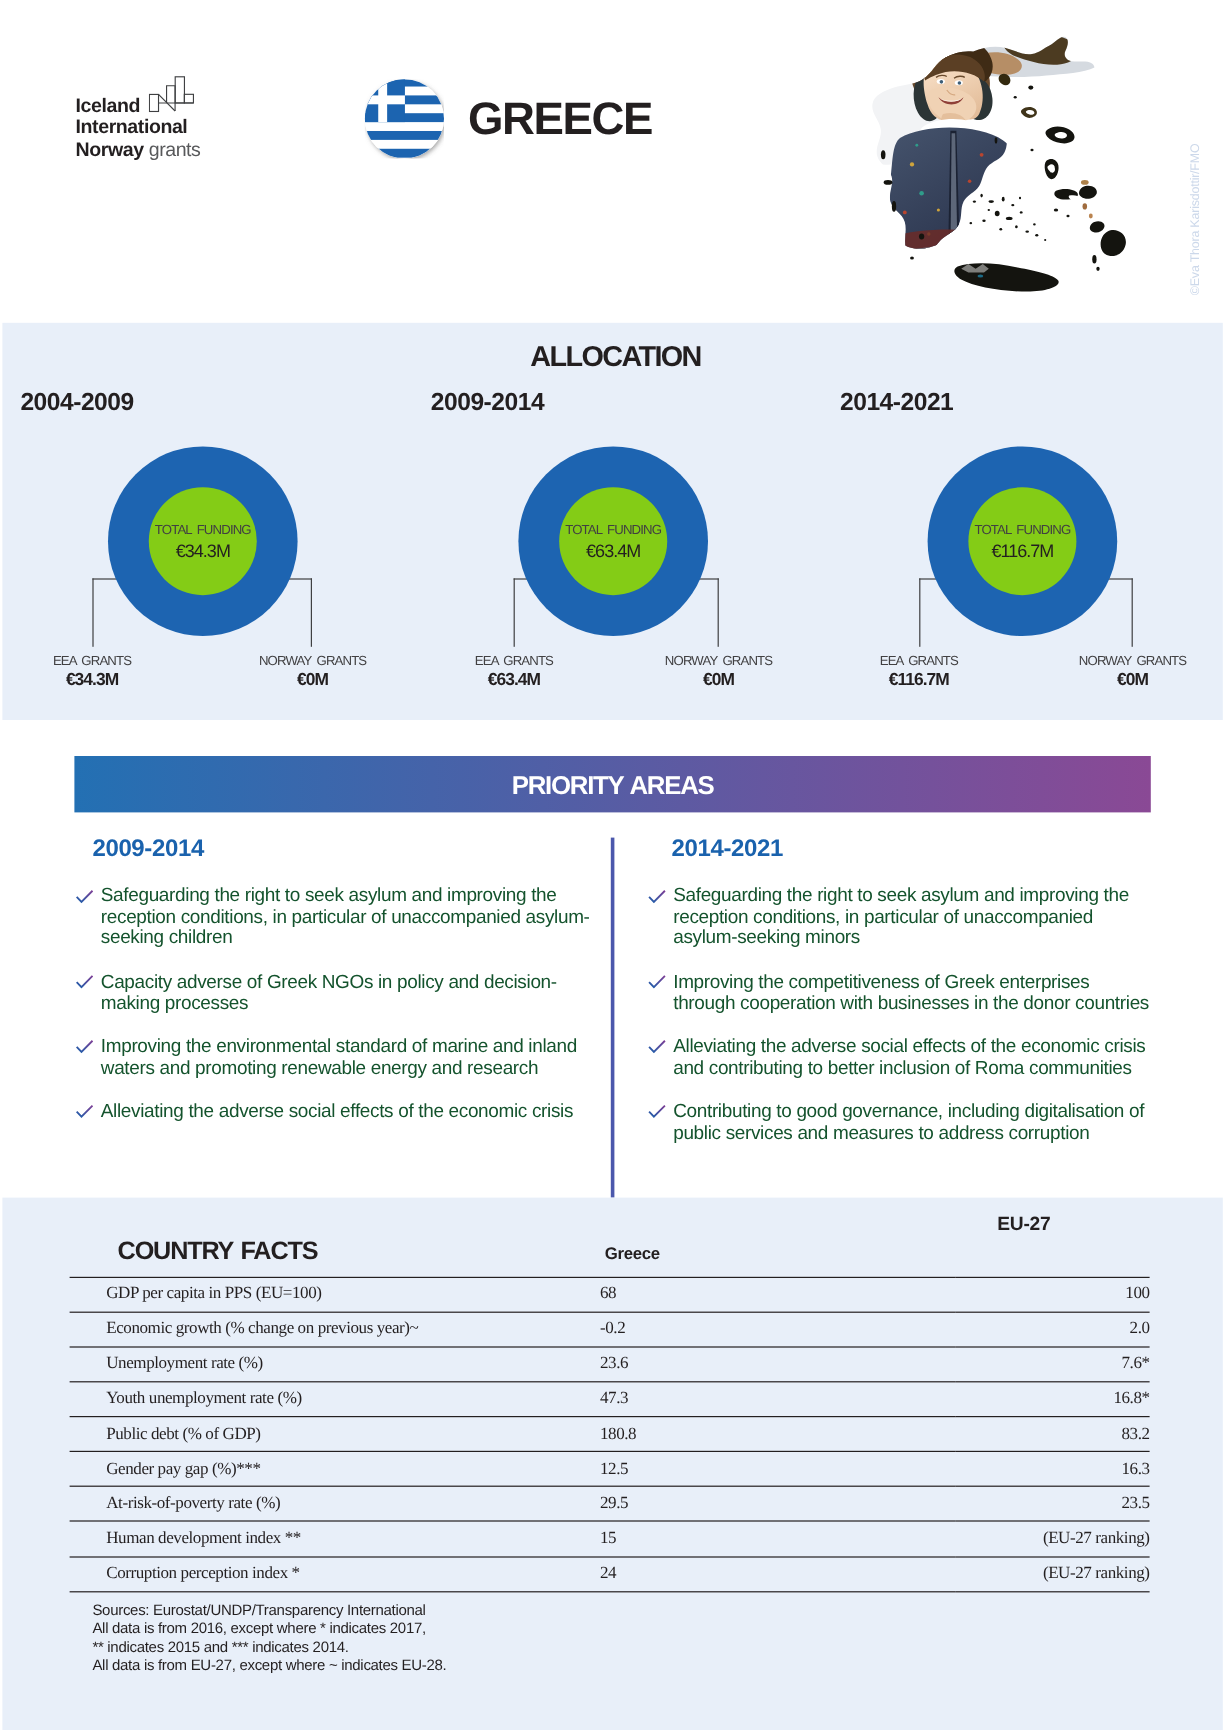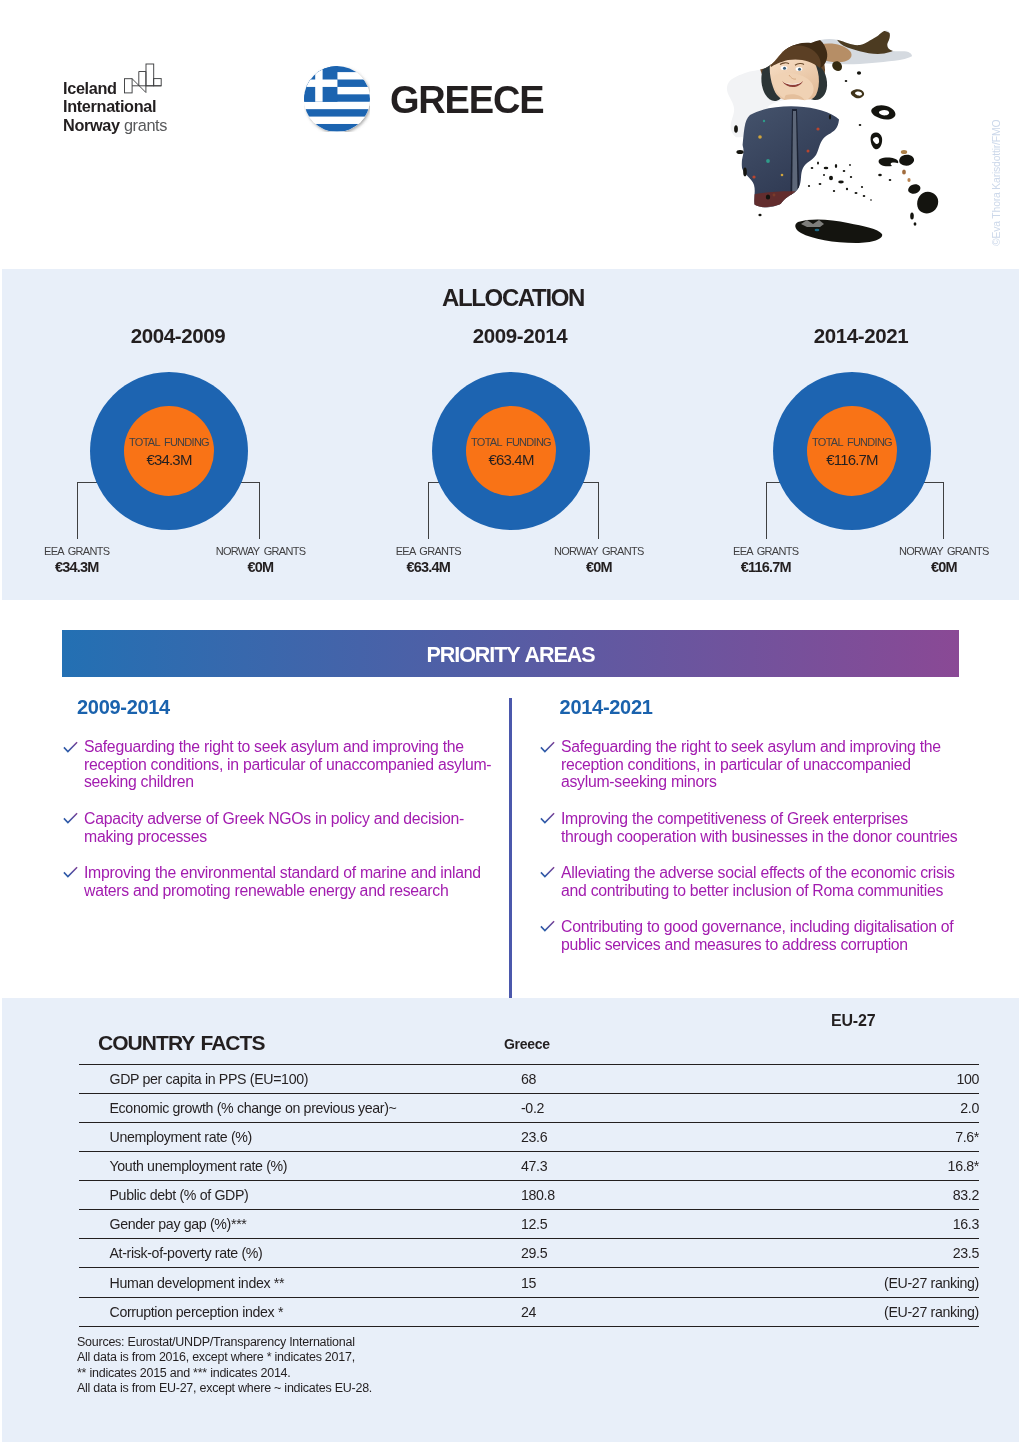--- a/index.html
+++ b/index.html
@@ -27,55 +27,55 @@
      transform-origin:0 0; transform:rotate(-90deg); letter-spacing:-0.18px; font-weight:400;}
 
   
   .band-alloc { left:2px; top:269px; width:1017px; height:331px; background:#e8eff9; }
   .band-facts { left:2px; top:998px; width:1017px; height:444px; background:#e8eff9; }
 
   
   #alloc-title { left:3px; top:284px; width:1020px; text-align:center;
       font-size:24px; font-weight:700; letter-spacing:-1.35px; }
   .alloc-col { top:324px; width:340px; }
-  .alloc-col .period { text-align:center; font-size:20.5px; font-weight:700; letter-spacing:-0.4px;margin-left:18px; }
+  .alloc-col .period { text-align:left; font-size:20.5px; font-weight:700; letter-spacing:-0.4px;margin-left:18px; }
   .bracket { position:absolute; top:158px; height:57px; border:1.3px solid #3f4042;
      border-bottom:none; z-index:1;}
   .donut { position:absolute; left:50%; margin-left:-79px; top:48px; width:158px; height:158px; z-index:2;}
   .donut .ring { width:158px;height:158px;border-radius:50%;
      background:#1d64b1; }
   .donut .hole { position:absolute; left:34px; top:34px; width:90px;height:90px;border-radius:50%;
-     background:#f97316; }
+     background:#84cc16; }
   .hole .lbl { position:absolute; left:-40px; width:170px; text-align:center; top:30px;
      font-size:11px; letter-spacing:-0.72px; word-spacing:2.1px; color:#414042; white-space:nowrap;}
   .hole .val { position:absolute; left:-40px; width:170px; text-align:center; top:45px;
      font-size:15px; letter-spacing:-0.8px; color:#231f20; white-space:nowrap;}
   .legend { position:absolute; top:221px; width:100%; }
   .legend .left, .legend .right { position:absolute; text-align:center; }
   .legend .k { font-size:11px; letter-spacing:-0.72px; word-spacing:2.1px; color:#414042; white-space:nowrap;}
   .legend .v { font-size:14.5px; font-weight:700; letter-spacing:-0.8px; color:#231f20; margin-top:2px; white-space:nowrap;}
 
   
   #pa-bar { left:62px; top:630px; width:897px; height:47px;
      background:linear-gradient(to right,#2370b3 0%, #8a4995 100%);
      color:#fff; font-size:21.5px; font-weight:700; letter-spacing:-1.05px; word-spacing:1.2px;
      display:flex; align-items:center; justify-content:center; padding-top:4px; }
   #pa-divider { left:509px; top:698px; width:3px; height:300px; background:#4b58ac; }
   .pa-col { top:696px; }
   .pa-col .yr { font-size:20px; font-weight:700; color:#1a62ad; letter-spacing:-0.3px;}
   .pa-list { margin-top:19px; }
   .pa-item { position:relative; padding-left:22px; margin-bottom:18.7px;
-      font-size:15.8px; line-height:17.7px; color:#a21caf; letter-spacing:-0.28px;}
+      font-size:15.8px; line-height:17.7px; color:#14532d; letter-spacing:-0.28px;}
   .pa-item svg { position:absolute; left:0.5px; top:2.5px; }
 
   
   #cf-title { left:98px; top:1031px; font-size:21px; font-weight:700; letter-spacing:-0.95px; word-spacing:1.5px;text-align:right;}
   #cf-head-greece { left:504px; top:1036px; font-size:14px; font-weight:700; letter-spacing:-0.3px;}
   #cf-head-eu { left:831px; top:1012px; font-size:16px; font-weight:700; letter-spacing:-0.2px;}
-  #cf-table { left:79px; top:1063.5px; width:900px; }
+  #cf-table { left:58px; top:1063.5px; width:900px;font-family:Liberation Serif, serif; }
   #cf-table table { border-collapse:collapse; width:100%; table-layout:fixed;}
   #cf-table td { border-top:1.7px solid #231f20; height:29.15px; padding:0;
       font-size:14.2px; letter-spacing:-0.35px; vertical-align:middle; }
   #cf-table tr:last-child td { border-bottom:1.7px solid #231f20; }
   #cf-table td.c1 { padding-left:30.5px; width:412px; }
   #cf-table td.c2 { width:326px; padding-left:30px;}
   #cf-table td.c3 { padding-left:32.5px;text-align:right;}
   #cf-notes { left:77px; top:1335px; font-size:12.5px; line-height:15.3px; color:#231f20; letter-spacing:-0.25px;}
 </style>
 </head>
@@ -407,20 +407,29 @@
         </svg><span>Capacity adverse of Greek NGOs in policy and decision-making processes</span></div>
     <div class="pa-item"><svg width="15" height="12" viewBox="0 0 15 12">
           <defs>
             <linearGradient id="cg02" x1="0" y1="1" x2="1" y2="0">
               <stop offset="0" stop-color="#1b5fab"></stop>
               <stop offset="1" stop-color="#7e3f96"></stop>
             </linearGradient>
           </defs>
           <path d="M0.9 6.4 L4.9 10.6 L14.1 1.3" fill="none" stroke="url(#cg02)" stroke-width="1.55" stroke-linecap="butt" stroke-linejoin="miter"></path>
         </svg><span>Improving the environmental standard of marine and inland waters and promoting renewable energy and research</span></div>
+    <div class="pa-item"><svg width="15" height="12" viewBox="0 0 15 12">
+          <defs>
+            <linearGradient id="cg03" x1="0" y1="1" x2="1" y2="0">
+              <stop offset="0" stop-color="#1b5fab"></stop>
+              <stop offset="1" stop-color="#7e3f96"></stop>
+            </linearGradient>
+          </defs>
+          <path d="M0.9 6.4 L4.9 10.6 L14.1 1.3" fill="none" stroke="url(#cg03)" stroke-width="1.55" stroke-linecap="butt" stroke-linejoin="miter"></path>
+        </svg><span>Alleviating the adverse social effects of the economic crisis</span></div>
   </div>
 </div>
 <div class="abs pa-col" style="left:539px; width:420px;">
   <div class="yr" style="margin-left:20.6px">2014-2021</div>
   <div class="pa-list">
     <div class="pa-item"><svg width="15" height="12" viewBox="0 0 15 12">
           <defs>
             <linearGradient id="cg10" x1="0" y1="1" x2="1" y2="0">
               <stop offset="0" stop-color="#1b5fab"></stop>
               <stop offset="1" stop-color="#7e3f96"></stop>

